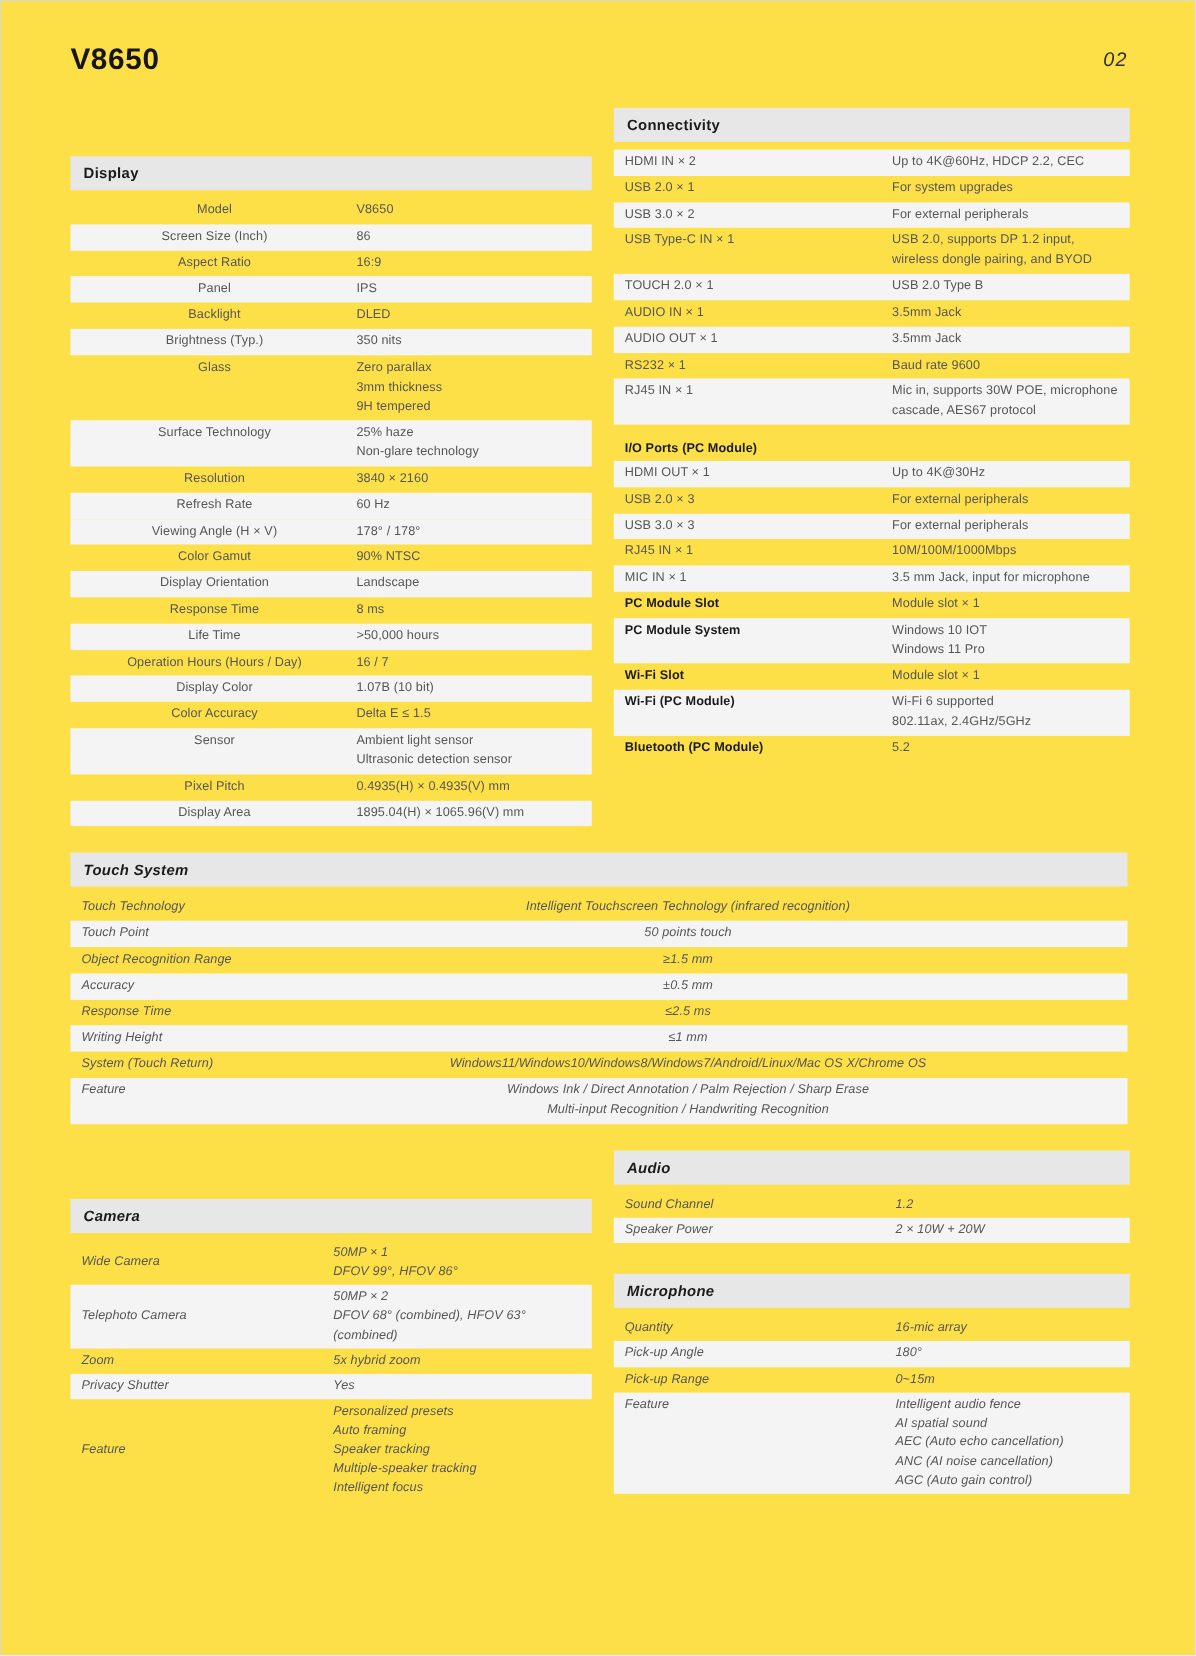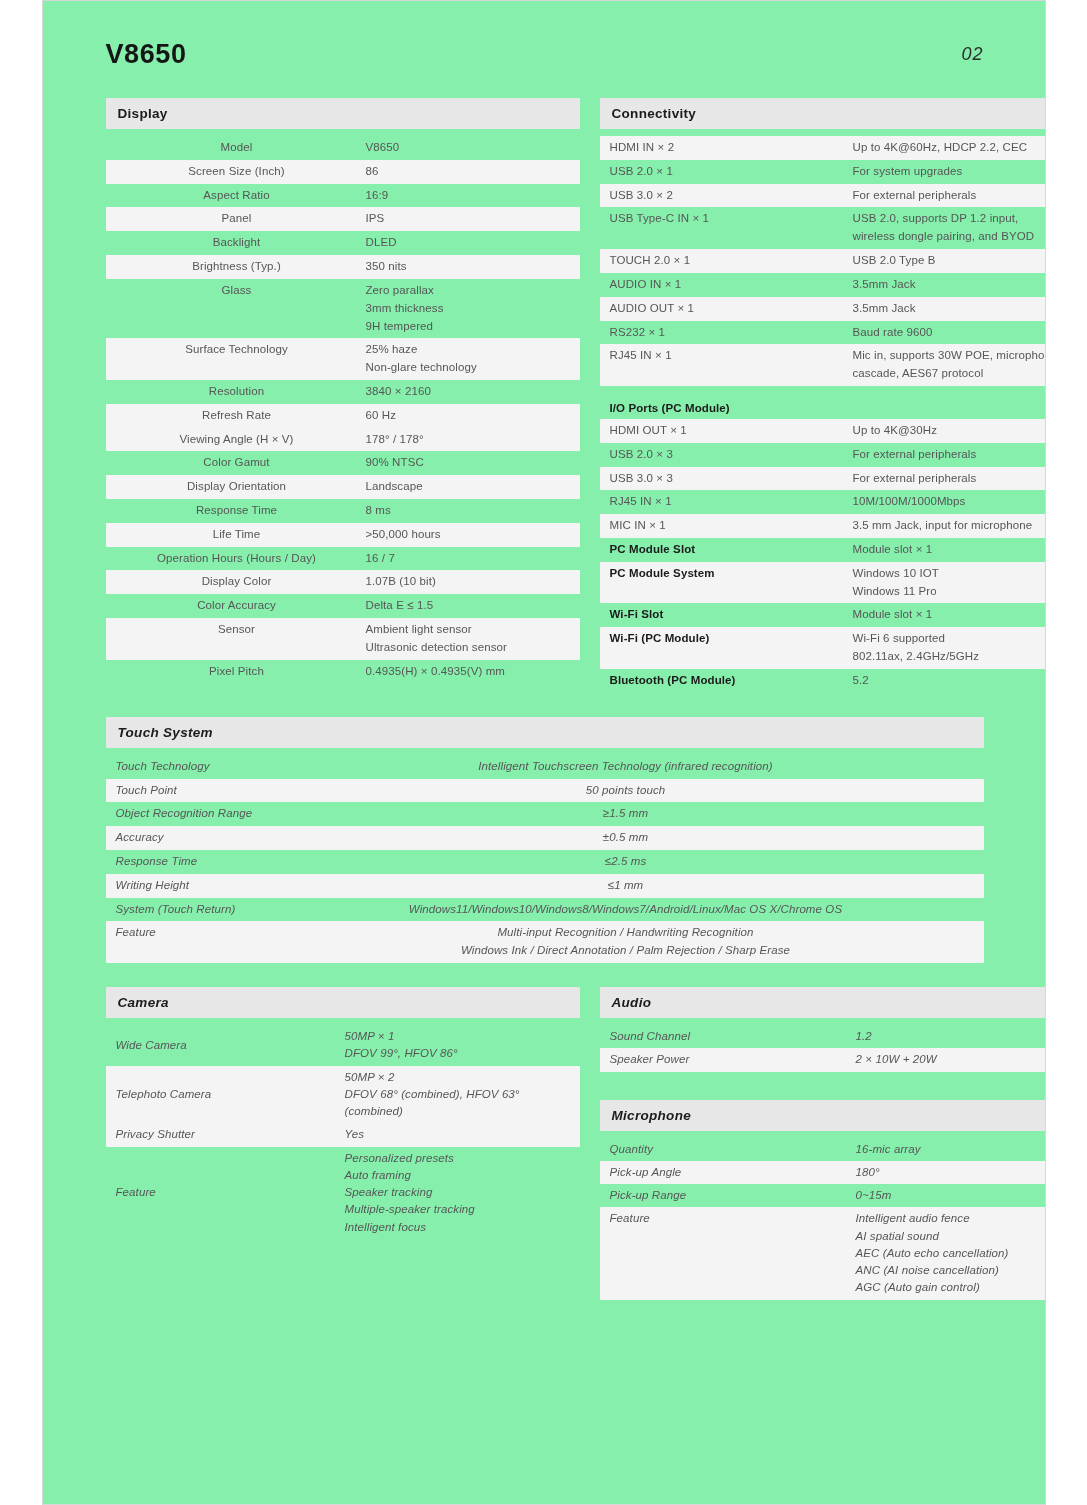--- a/index.html
+++ b/index.html
@@ -1,20 +1,20 @@
 <!DOCTYPE html>
 <html><head>
 <meta charset="utf-8">
 <style>
   * { margin:0; padding:0; box-sizing:border-box; }
   html,body { background:#ffffff; }
   body { font-family:"Liberation Sans", sans-serif; }
   .page {
-    position:relative; width:1004px; height:1505px; margin:0 auto;
-    background:#86efac; border:1px solid #d8d8d8; overflow:hidden;
+    position:relative; width:1087px; height:1505px; margin:0 auto;
+    background:#fde047; border:1px solid #d8d8d8; overflow:hidden;
   }
   .content { padding:0 61px 0 63px; }
 
   
   .page-header { display:flex; justify-content:space-between; align-items:flex-start; padding-top:40px; }
   .brand-title { font-size:27px; font-weight:700; color:#161616; letter-spacing:.6px; line-height:1; }
   .page-number { font-size:18px; font-style:italic; color:#2e2e2e; line-height:1; margin-top:4px; letter-spacing:1px; }
 
   
   .section-header {
@@ -26,21 +26,21 @@
     color:#565656; padding:3px 8px 3px 10px; letter-spacing:.1px; }
   .spec-row.shaded { background:#f4f4f4; }
   .spec-label { flex:none; padding-right:8px; }
   .spec-values { flex:1; min-width:0; }
   .spec-row.bold-label .spec-label { font-weight:700; color:#1b1b1b; }
   .spec-subheader { font-weight:700; color:#1b1b1b; font-size:11.5px; padding:4px 8px 5px 10px; letter-spacing:.1px; }
   .spec-subheader.gap-before { margin-top:12px; }
 
   
   .two-col { display:flex; gap:20px; align-items:flex-start; }
-  .col-left { width:474px; flex:none; }
+  .col-left { width:474px; flex:none;margin-top:44px; }
   .col-right { width:469px; flex:none; }
   .mt-section { margin-top:24px;font-style:italic; }
   .first-sections { margin-top:30px; }
   .stack-gap { margin-top:28px; }
 
   
   .sec-display .spec-label { width:250px;text-align:center; }
   .sec-connectivity .spec-label { width:243px; }
   .sec-touch .spec-label { width:250px; }
   .sec-touch .spec-values { text-align:center; padding-right:90px; }
@@ -181,20 +181,26 @@
                 <div class="spec-value">Ambient light sensor</div>
                 <div class="spec-value">Ultrasonic detection sensor</div>
               </div>
             </div>
             <div class="spec-row">
               <div class="spec-label">Pixel Pitch</div>
               <div class="spec-values">
                 <div class="spec-value">0.4935(H) × 0.4935(V) mm</div>
               </div>
             </div>
+            <div class="spec-row shaded">
+              <div class="spec-label">Display Area</div>
+              <div class="spec-values">
+                <div class="spec-value">1895.04(H) × 1065.96(V) mm</div>
+              </div>
+            </div>
           </div>
       </div>
       <div class="col-right sec-connectivity">
         <div class="section-header">Connectivity</div>
         <div class="rows">
             <div class="spec-row shaded">
               <div class="spec-label">HDMI IN × 2</div>
               <div class="spec-values">
                 <div class="spec-value">Up to 4K@60Hz, HDCP 2.2, CEC</div>
               </div>
@@ -357,22 +363,22 @@
           </div>
           <div class="spec-row">
             <div class="spec-label">System (Touch Return)</div>
             <div class="spec-values">
               <div class="spec-value">Windows11/Windows10/Windows8/Windows7/Android/Linux/Mac OS X/Chrome OS</div>
             </div>
           </div>
           <div class="spec-row shaded">
             <div class="spec-label">Feature</div>
             <div class="spec-values">
+              <div class="spec-value">Windows Ink / Direct Annotation / Palm Rejection / Sharp Erase</div>
               <div class="spec-value">Multi-input Recognition / Handwriting Recognition</div>
-              <div class="spec-value">Windows Ink / Direct Annotation / Palm Rejection / Sharp Erase</div>
             </div>
           </div>
         </div>
     </div>
 
     <div class="two-col mt-section">
       <div class="col-left sec-camera">
         <div class="section-header">Camera</div>
         <div class="rows">
             <div class="spec-row">
@@ -380,20 +386,26 @@
               <div class="spec-values">
                 <div class="spec-value">50MP × 1</div>
                 <div class="spec-value">DFOV 99°, HFOV 86°</div>
               </div>
             </div>
             <div class="spec-row shaded">
               <div class="spec-label">Telephoto Camera</div>
               <div class="spec-values">
                 <div class="spec-value">50MP × 2</div>
                 <div class="spec-value">DFOV 68° (combined), HFOV 63° (combined)</div>
+              </div>
+            </div>
+            <div class="spec-row">
+              <div class="spec-label">Zoom</div>
+              <div class="spec-values">
+                <div class="spec-value">5x hybrid zoom</div>
               </div>
             </div>
             <div class="spec-row shaded">
               <div class="spec-label">Privacy Shutter</div>
               <div class="spec-values">
                 <div class="spec-value">Yes</div>
               </div>
             </div>
             <div class="spec-row">
               <div class="spec-label">Feature</div>

